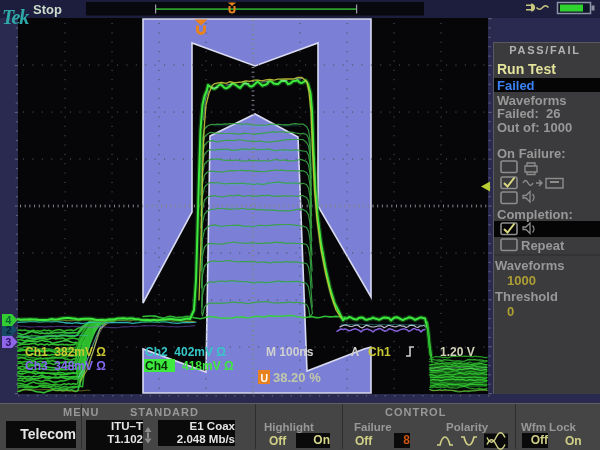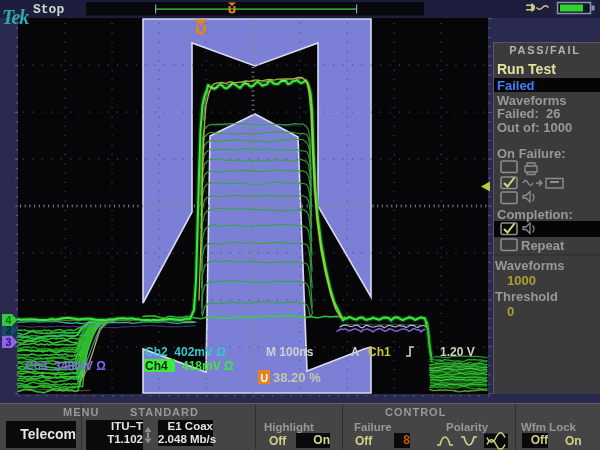--- a/index.html
+++ b/index.html
@@ -1093,36 +1093,37 @@
       <rect x="147" y="432.5" width="2" height="5.5" fill="#8d8d8d"></rect>
       <polygon points="148,443.5 151.5,438.5 144.5,438.5" fill="#8d8d8d"></polygon>
       <path d="M437,445 h3 q2,-8 5,-8 t5,8 h3" fill="none" stroke="#cfcf86" stroke-width="1.7"></path>
       <path d="M461,437 h3 q2,8 5,8 t5,-8 h3" fill="none" stroke="#cfcf86" stroke-width="1.7"></path>
       <rect x="484" y="433.5" width="24" height="14.5" fill="#0a0a0a"></rect>
       <path d="M487,437.5 q4.5,9.5 9,0 q4.5,-9.5 9,0" fill="none" stroke="#cfcf86" stroke-width="1.5"></path>
       <path d="M487,444.5 q4.5,-9.5 9,0 q4.5,9.5 9,0" fill="none" stroke="#cfcf86" stroke-width="1.5"></path>
   </svg>
 
   <div class="abs" style="left:2px;top:6px;font-family:'Liberation Serif',serif;font-style:italic;font-size:20px;color:#2fa8a8;letter-spacing:-1px;">Tek</div>
-  <div class="abs" style="left:33px;top:2px;font-size:13px;color:#ccdccc;font-family:Liberation Mono, monospace;">Stop</div>
+  <div class="abs" style="left:33px;top:2px;font-size:13px;color:#ccdccc;">Stop</div>
 
   <div class="abs" style="left:493px;top:44px;width:104px;text-align:center;font-size:11px;letter-spacing:1.7px;color:#b2b2b2;">PASS/FAIL</div>
   <div class="abs" style="left:497px;top:61px;font-size:14px;color:#e3e39c;">Run Test</div>
   <div class="abs" style="left:497px;top:78px;font-size:13px;color:#3b82f6;">Failed</div>
   <div class="abs g" style="left:497px;top:93px;font-size:13px;">Waveforms</div>
   <div class="abs g" style="left:497px;top:106px;font-size:13px;">Failed:&nbsp; 26</div>
   <div class="abs g" style="left:497px;top:120px;font-size:13px;">Out of: 1000</div>
   <div class="abs g" style="left:497px;top:146px;font-size:13px;">On Failure:</div>
   <div class="abs g" style="left:497px;top:207px;font-size:13px;">Completion:</div>
   <div class="abs g" style="left:521px;top:238px;font-size:13px;">Repeat</div>
   <div class="abs g" style="left:495px;top:258px;font-size:13px;">Waveforms</div>
   <div class="abs" style="left:507px;top:273px;font-size:13px;color:#ad9e33;">1000</div>
   <div class="abs g" style="left:495px;top:289px;font-size:13px;">Threshold</div>
   <div class="abs" style="left:507px;top:304px;font-size:13px;color:#ad9e33;">0</div>
 
+  <div class="abs" style="left:25px;top:345px;font-size:12px;color:#c8c832;">Ch1&nbsp; 382mV&nbsp;Ω</div>
   <div class="abs" style="left:145px;top:345px;font-size:12px;color:#35c8c8;">Ch2&nbsp; 402mV&nbsp;Ω</div>
   <div class="abs" style="left:266px;top:345px;font-size:12px;color:#d0d0d0;">M 100ns</div>
   <div class="abs" style="left:351px;top:345px;font-size:12px;color:#d0d0d0;">Λ</div>
   <div class="abs" style="left:368px;top:345px;font-size:12px;color:#c8c832;">Ch1</div>
   <div class="abs" style="left:440px;top:345px;font-size:12px;color:#d2d2b8;">1.20 V</div>
   <div class="abs" style="left:25px;top:359px;font-size:12px;color:#8468f2;">Ch3&nbsp; 348mV&nbsp;Ω</div>
   <div class="abs" style="left:144px;top:359px;width:31px;height:13px;background:#3ee93e;"></div>
   <div class="abs" style="left:145px;top:359px;font-size:12px;color:#052e05;">Ch4</div>
   <div class="abs" style="left:182px;top:359px;font-size:12px;color:#3ee93e;">418mV&nbsp;Ω</div>
   <div class="abs" style="left:258px;top:370px;width:12px;height:14px;background:#e8821e;"></div>
@@ -1135,21 +1136,21 @@
   <div class="abs g" style="left:15px;top:406px;font-size:11px;letter-spacing:1px;padding-left:48px;">MENU</div>
   <div class="abs g" style="left:130px;top:406px;font-size:11px;letter-spacing:1px;">STANDARD</div>
   <div class="abs g" style="left:385px;top:406px;font-size:11px;letter-spacing:1px;">CONTROL</div>
   <div class="abs" style="left:81px;top:404px;width:1px;height:45px;background:#2e2e2e;"></div>
   <div class="abs" style="left:255px;top:404px;width:1px;height:45px;background:#2e2e2e;"></div>
   <div class="abs" style="left:342px;top:404px;width:1px;height:45px;background:#2e2e2e;"></div>
   <div class="abs" style="left:515px;top:404px;width:1px;height:45px;background:#2e2e2e;"></div>
 
   <div class="abs blk" style="left:6px;top:421px;width:70px;height:27px;font-size:14px;line-height:27px;">Telecom</div>
   <div class="abs blk" style="left:86px;top:420px;width:57px;height:37px;font-size:11.5px;line-height:13px;">ITU–T<br>T1.102</div>
-  <div class="abs blk" style="left:158px;top:420px;width:55px;height:26px;font-size:11.5px;line-height:13px;">E1 Coax<br>2.048 Mb/s</div>
+  <div class="abs blk" style="left:158px;top:420px;width:77px;height:26px;font-size:11.5px;line-height:13px;">E1 Coax<br>2.048 Mb/s</div>
 
   <div class="abs g" style="left:264px;top:421px;font-size:11.5px;">Highlight</div>
   <div class="abs y" style="left:269px;top:434px;font-size:12px;">Off</div>
   <div class="abs blk y" style="left:296px;top:433px;width:34px;height:15px;font-size:12px;line-height:15px;color:#d6d68c;">On</div>
   <div class="abs g" style="left:354px;top:421px;font-size:11.5px;">Failure</div>
   <div class="abs y" style="left:355px;top:434px;font-size:12px;">Off</div>
   <div class="abs blk" style="left:394px;top:433px;width:16px;height:15px;font-size:12px;line-height:15px;color:#cc5512;">8</div>
   <div class="abs g" style="left:446px;top:421px;font-size:11.5px;">Polarity</div>
   <div class="abs g" style="left:521px;top:421px;font-size:11.5px;">Wfm Lock</div>
   <div class="abs blk y" style="left:522px;top:433px;width:26px;height:15px;font-size:12px;line-height:15px;color:#cfcf86;">Off</div>

